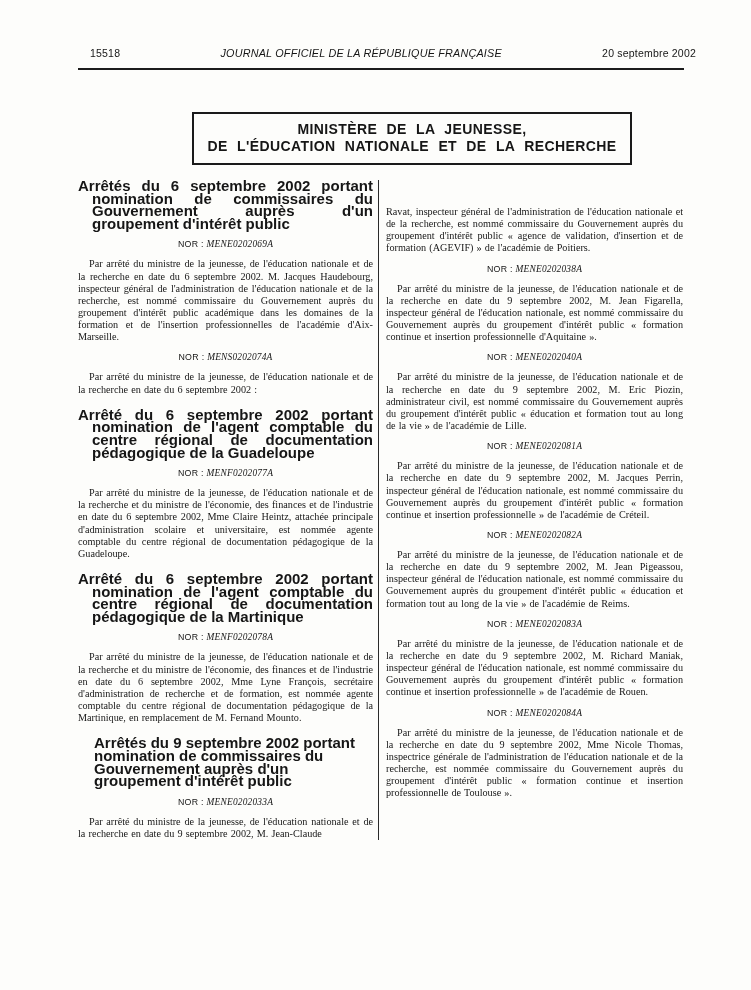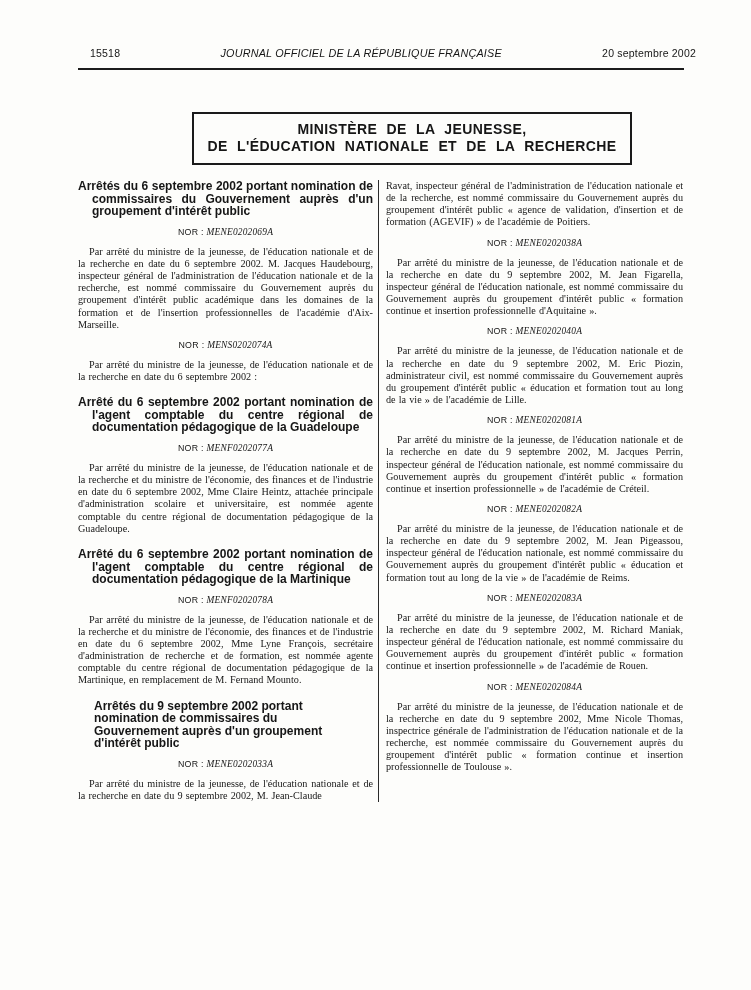--- a/index.html
+++ b/index.html
@@ -42,21 +42,21 @@
     position: absolute; top: 180px; left: 78px; width: 606px;
     display: flex; align-items: stretch;
   }
   .col-left  { width: 295px; }
   .col-right { width: 297px; }
   .divider   { width: 1px; background: #2a2a2a; margin: 0 7px 0 5px; }
 
   .art-heading {
     font-family: "Liberation Sans", sans-serif;
     font-weight: bold;
-    font-size: 12px; line-height: 12.6px;
+    font-size: 15px; line-height: 12.6px;
     text-align: justify;
     margin: 13px 0 0 0;
     padding-left: 14px; text-indent: -14px;
   }
   .art-heading.center { text-align: left; padding: 0 16px; text-indent: 0; }
   .col-left .art-heading:first-child { margin-top: 0; }
 
   .nor {
     text-align: center;
     font-family: "Liberation Sans", sans-serif;
@@ -68,21 +68,21 @@
     font-style: italic;
     font-size: 9.4px; letter-spacing: 0.2px; text-align: center;
   }
   .body-para {
     font-size: 10.2px; line-height: 12.15px;
     text-align: justify;
     margin: 0;
     text-indent: 11px;
     word-spacing: 0.6px;
   }
-  .body-para.no-indent { text-indent: 0; }
+  .body-para.no-indent { text-indent: 0; margin-top: 26px; }
 </style>
 </head>
 <body>
 
 <div class="page">
 
   <div class="header-row">
     <span class="header-pagenum">15518</span>
     <span class="header-title">JOURNAL OFFICIEL DE LA RÉPUBLIQUE FRANÇAISE</span>
     <span class="header-date">20 septembre 2002</span>

